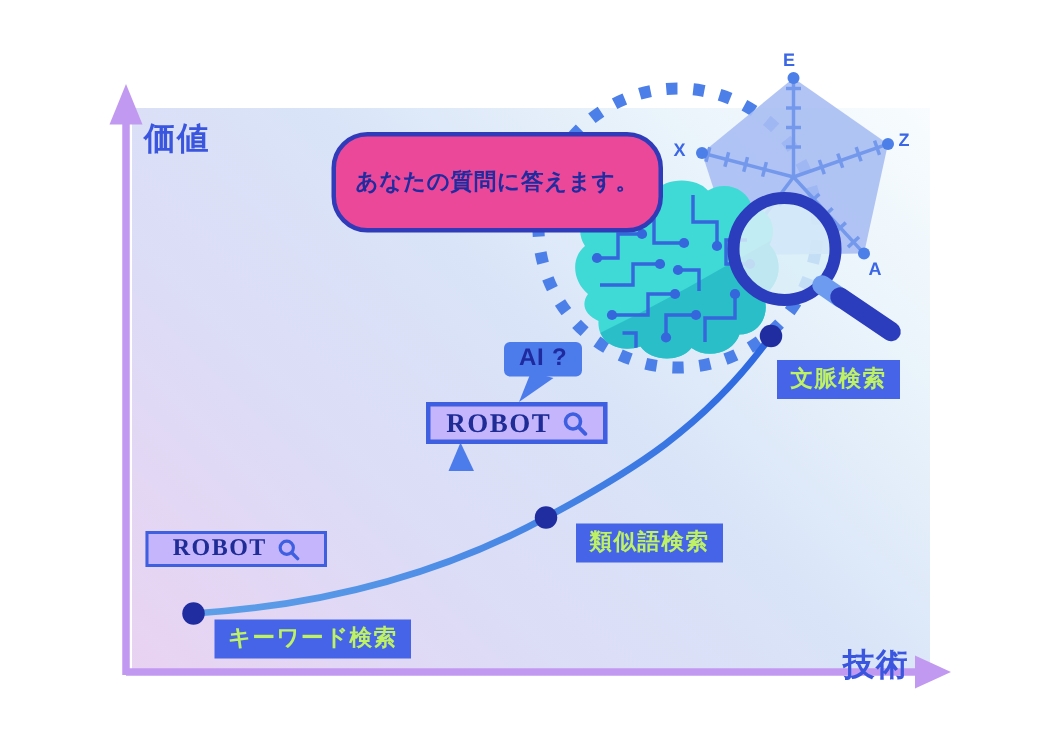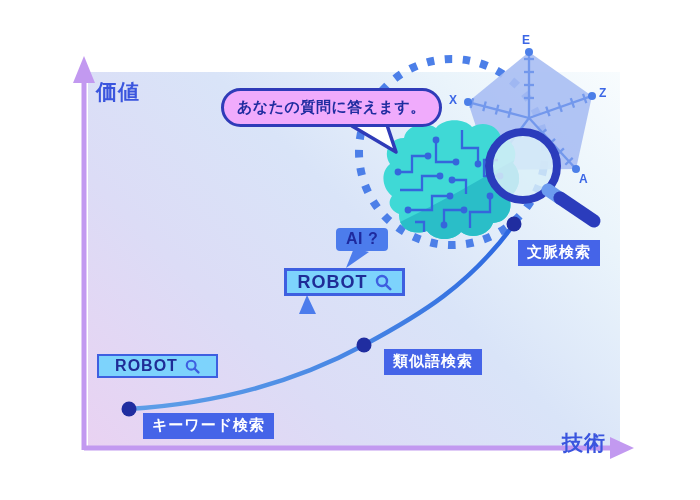--- a/index.html
+++ b/index.html
@@ -8,35 +8,35 @@
     font-family:"Liberation Sans","DejaVu Sans",sans-serif;
   }
   .plot-bg{
     position:absolute;left:88px;top:72px;width:532px;height:376px;
     background:linear-gradient(45deg,#e9d2f2 0%,#dcdcf6 30%,#d9e4f8 55%,#eaf4fb 80%,#f8fcfe 100%);
   }
   svg.gfx{position:absolute;left:0;top:0;}
   .abs{position:absolute;}
   .axis-label{color:#3a55de;font-size:21px;font-weight:700;letter-spacing:1px;text-align:right;}
   .speech-bubble{
-    left:221px;top:88px;background:#f0abfc;border:3.5px solid #2f3bb8;border-radius:24px;
-    padding:7px 13px;color:#1f2ca0;font-size:15px;font-weight:700;letter-spacing:.5px;white-space:nowrap;
+    left:221px;top:88px;background:#ec4899;border:3.5px solid #2f3bb8;border-radius:24px;
+    padding:21px 13px;color:#1f2ca0;font-size:15px;font-weight:700;letter-spacing:.5px;white-space:nowrap;
   }
   .callout{
     background:#4c7cec;color:#1e2a9e;font-size:16px;font-weight:700;border-radius:4px;
     padding:2px 10px 3px 10px;white-space:nowrap;letter-spacing:.5px;
   }
   .searchbox{
-    background:#7dd3fc;border:3px solid #3e5fe0;display:flex;align-items:center;justify-content:center;
-    gap:7px;color:#1f2c96;font-weight:700;box-sizing:border-box;
+    background:#c4b5fd;border:3px solid #3e5fe0;display:flex;align-items:center;justify-content:center;
+    gap:7px;color:#1f2c96;font-weight:700;box-sizing:border-box;font-family:Liberation Serif, serif;
   }
   .searchbox.large{left:284px;top:268px;width:121px;height:28px;font-size:18px;letter-spacing:1px;}
   .searchbox.small{left:97px;top:354px;width:121px;height:24px;border-width:2.5px;font-size:16px;letter-spacing:1px;}
   .stage-label{
-    background:#4564e8;color:#ffffff;font-size:15px;font-weight:700;
+    background:#4564e8;color:#bef264;font-size:15px;font-weight:700;
     padding:3px 9px 4px 9px;white-space:nowrap;letter-spacing:1px;
   }
   .radar-letter{color:#3b66e6;font-size:12px;font-weight:700;}
 </style>
 </head>
 <body>
 
 <div id="canvas">
 
   <div class="plot-bg"></div>

